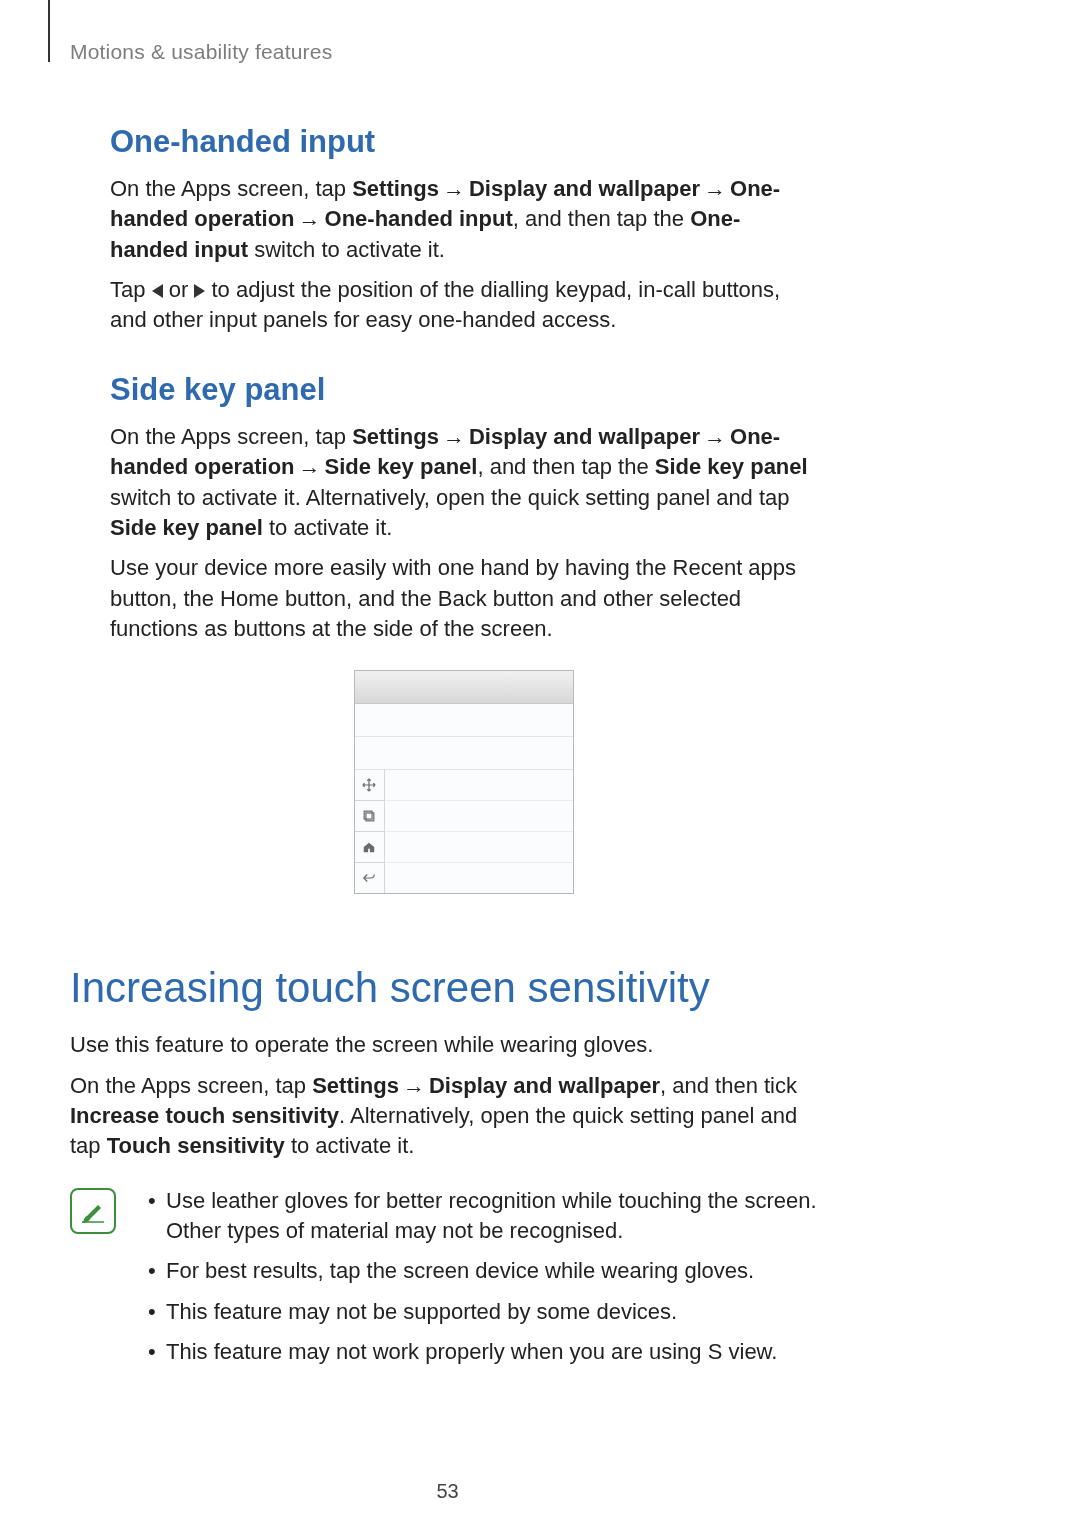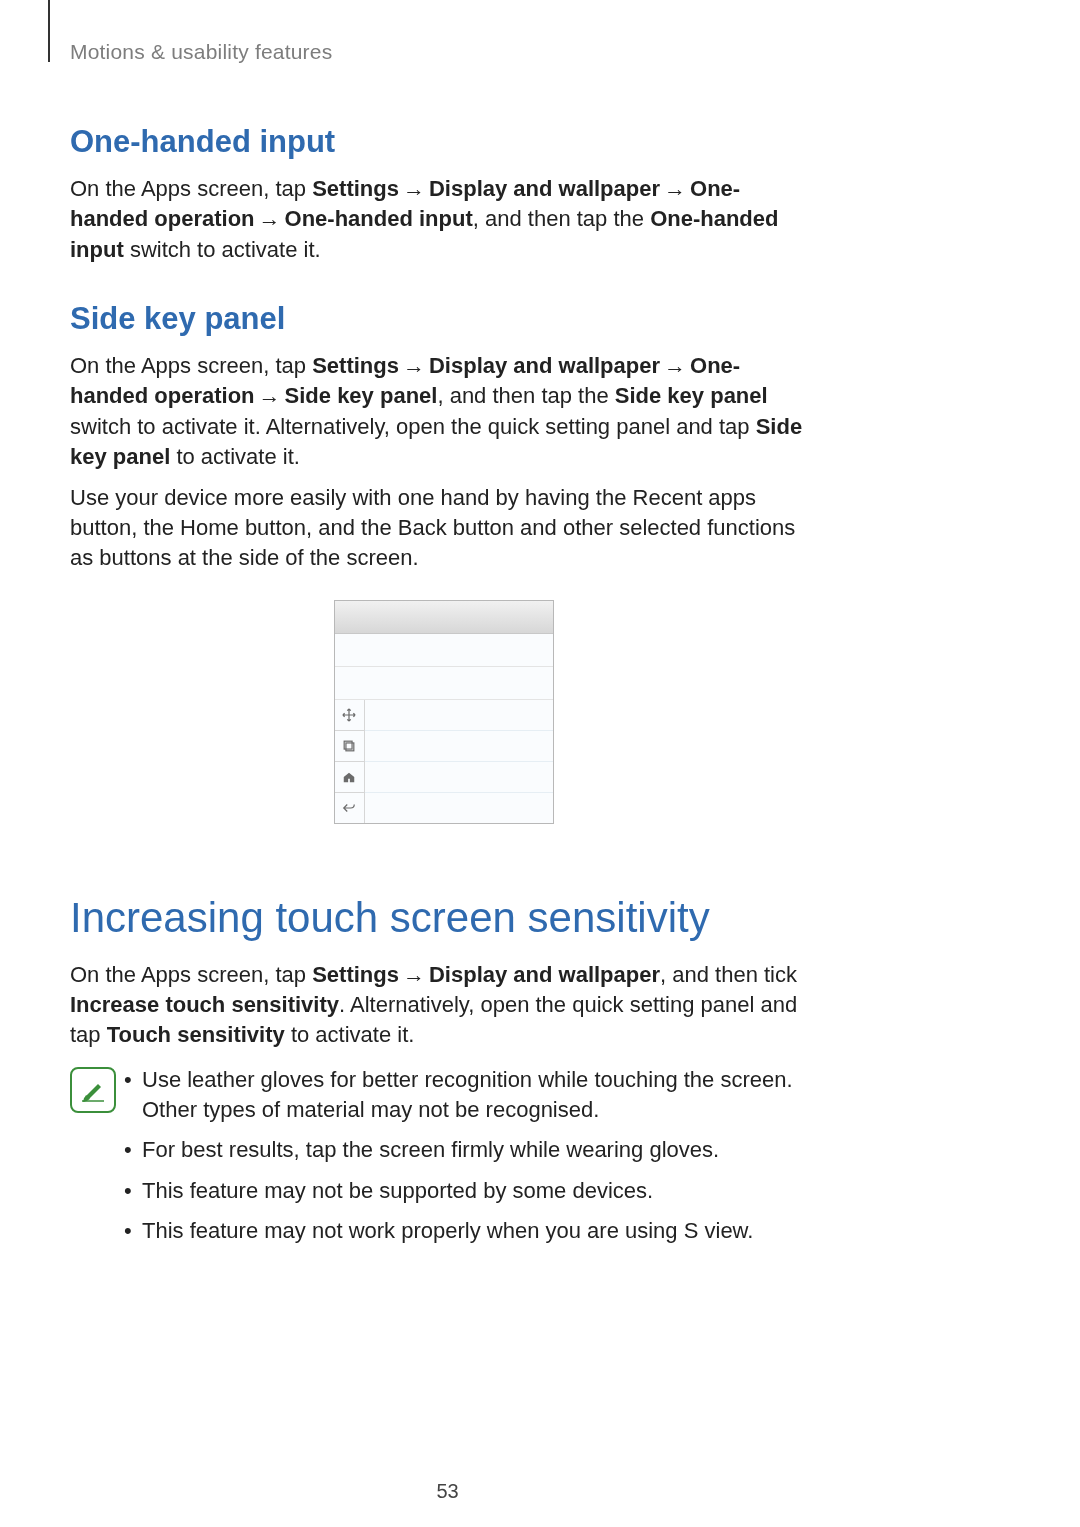--- a/index.html
+++ b/index.html
@@ -56,21 +56,21 @@
   }
   .tri {
     display: inline-block;
     width: 0; height: 0;
     border-top: 7px solid transparent;
     border-bottom: 7px solid transparent;
     vertical-align: -1px;
   }
   .tri-left { border-right: 11px solid #333; }
   .tri-right { border-left: 11px solid #333; }
-  .section { margin-bottom: 36px; }
+  .section { margin-bottom: 36px; margin-left: 40px; }
   .device-wrap {
     display: flex;
     justify-content: center;
     margin: 26px 0 10px 0;
   }
   .device {
     width: 218px;
     height: 222px;
     border: 1px solid #b8b8b8;
     background: #fff;
@@ -113,22 +113,22 @@
   .main-row {
     height: 30px;
     border-top: 1px solid #e6eef4;
   }
   .main-row:first-child { border-top: none; }
   .ico { width:14px; height:14px; stroke:#6b6b6b; fill:none; stroke-width:1.4; }
   .ico-fill { fill:#6b6b6b; stroke:none; }
   .note-row {
     display: flex;
     align-items: flex-start;
-    gap: 4px;
-    margin-top: 14px;
+    gap: 28px;
+    margin-top: 24px;
   }
   .note-icon {
     width: 42px;
     height: 42px;
     border: 2px solid #3b8f3b;
     border-radius: 8px;
     display: flex;
     align-items: center;
     justify-content: center;
     flex-shrink: 0;
@@ -167,20 +167,23 @@
 
 <div class="page">
   <div class="left-rule"></div>
   <p class="header">Motions &amp; usability features</p>
 
   <div class="section">
     <h2 class="subhead">One-handed input</h2>
     <p class="body">
       <span>On the Apps screen, tap </span><span class="bold">Settings</span><span class="arrow">→</span><span class="bold">Display and wallpaper</span><span class="arrow">→</span><span class="bold">One-handed operation</span><span class="arrow">→</span><span class="bold">One-handed input</span><span>, and then tap the </span><span class="bold">One-handed input</span><span> switch to activate it.</span>
     </p>
+    <p class="body">
+      <span>Tap </span><span class="tri tri-left"></span><span> or </span><span class="tri tri-right"></span><span> to adjust the position of the dialling keypad, in-call buttons, and other input panels for easy one-handed access.</span>
+    </p>
   </div>
 
   <div class="section">
     <h2 class="subhead">Side key panel</h2>
     <p class="body">
       <span>On the Apps screen, tap </span><span class="bold">Settings</span><span class="arrow">→</span><span class="bold">Display and wallpaper</span><span class="arrow">→</span><span class="bold">One-handed operation</span><span class="arrow">→</span><span class="bold">Side key panel</span><span>, and then tap the </span><span class="bold">Side key panel</span><span> switch to activate it. Alternatively, open the quick setting panel and tap </span><span class="bold">Side key panel</span><span> to activate it.</span>
     </p>
     <p class="body">Use your device more easily with one hand by having the Recent apps button, the Home button, and the Back button and other selected functions as buttons at the side of the screen.</p>
 
     <div class="device-wrap">
@@ -217,34 +220,35 @@
             <div class="main-row"></div>
             <div class="main-row"></div>
             <div class="main-row"></div>
           </div>
         </div>
       </div>
     </div>
   </div>
 
   <h1 class="main-head">Increasing touch screen sensitivity</h1>
+  <p class="body">Use this feature to operate the screen while wearing gloves.</p>
   <p class="body">
     <span>On the Apps screen, tap </span><span class="bold">Settings</span><span class="arrow">→</span><span class="bold">Display and wallpaper</span><span>, and then tick </span><span class="bold">Increase touch sensitivity</span><span>. Alternatively, open the quick setting panel and tap </span><span class="bold">Touch sensitivity</span><span> to activate it.</span>
   </p>
 
   <div class="note-row">
     <div class="note-icon">
       <svg width="26" height="26" viewBox="0 0 26 26">
           <path d="M4 21 L18 7 L21 10 L7 24 L3 25 L4 21 Z" fill="#3b8f3b"></path>
           <path d="M6 18 L3 25 L10 22 Z" fill="#3b8f3b"></path>
           <line x1="2" y1="24" x2="24" y2="24" stroke="#3b8f3b" stroke-width="1.5"></line>
         </svg>
     </div>
     <ul class="notes">
       <li>Use leather gloves for better recognition while touching the screen. Other types of material may not be recognised.</li>
-      <li>For best results, tap the screen firmly while wearing gloves.</li>
+      <li>For best results, tap the screen device while wearing gloves.</li>
       <li>This feature may not be supported by some devices.</li>
       <li>This feature may not work properly when you are using S view.</li>
     </ul>
   </div>
 
   <div class="pagenum">53</div>
 </div>
 
 </body></html>

